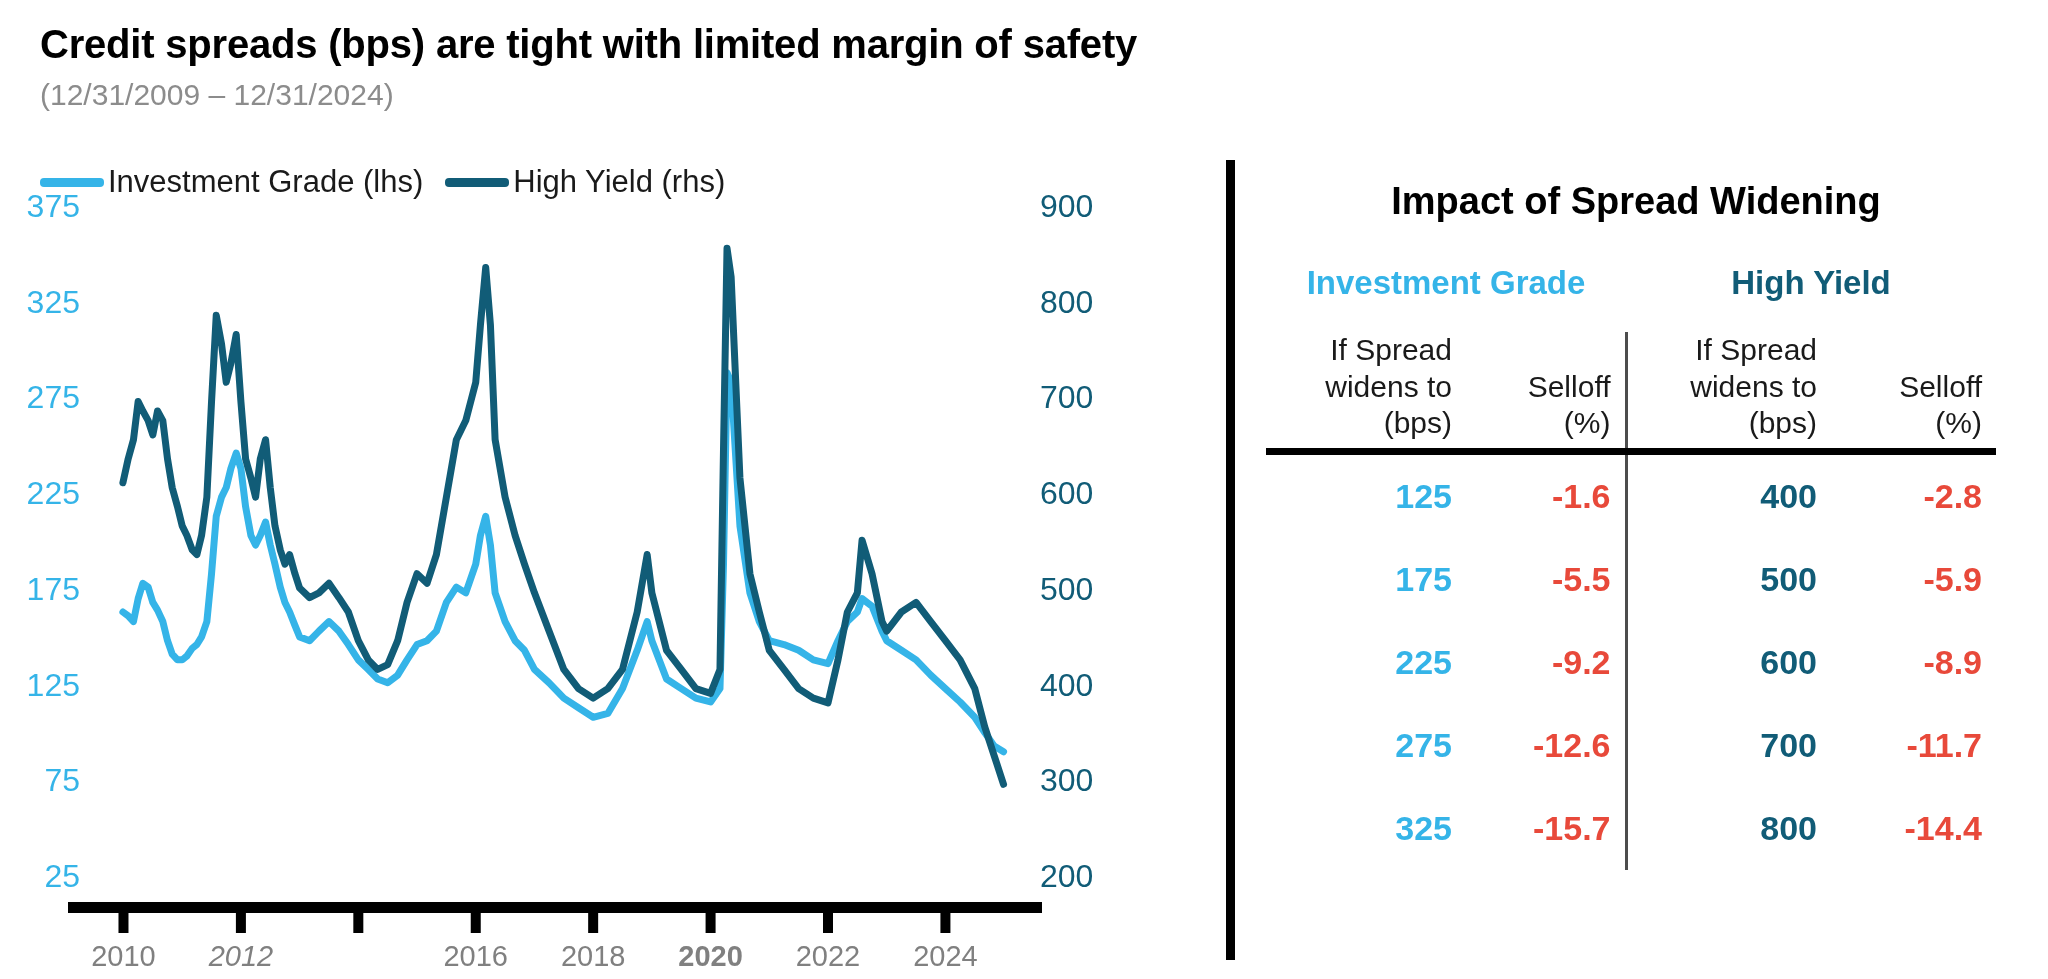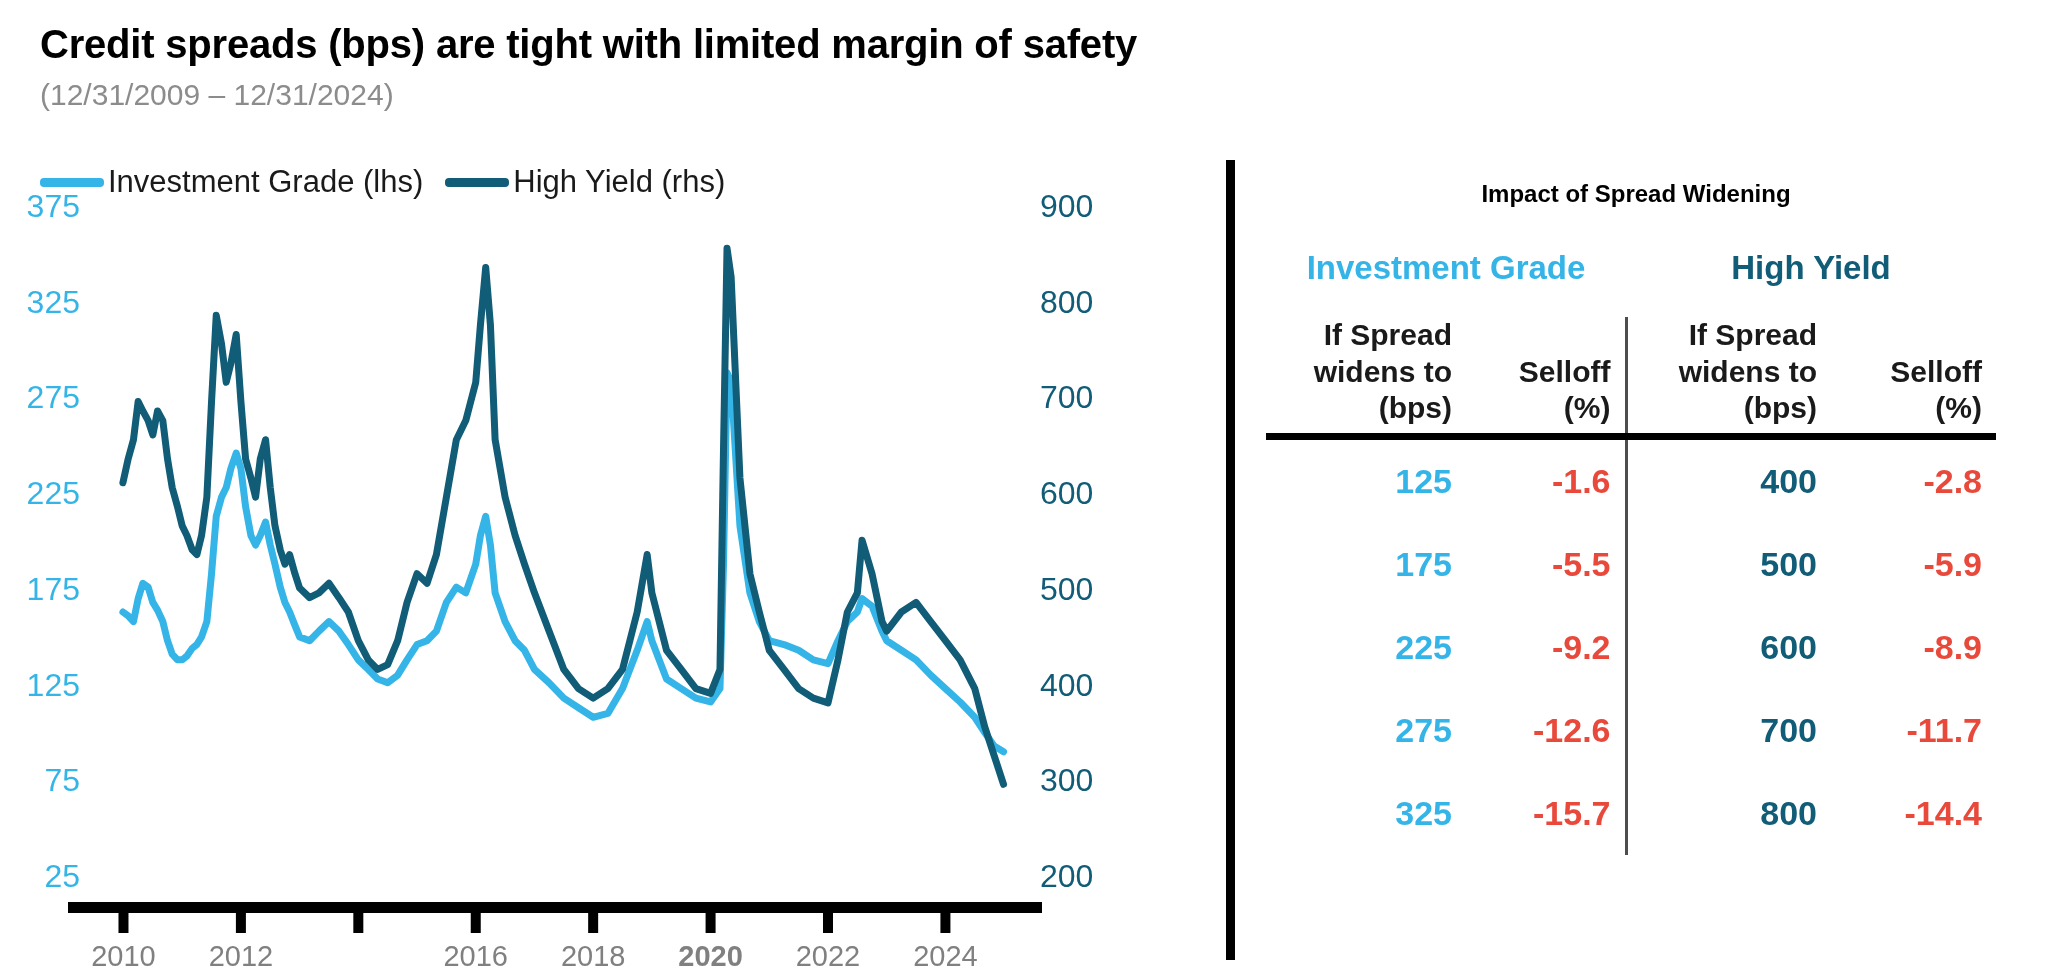--- a/index.html
+++ b/index.html
@@ -45,41 +45,41 @@
   }
 
   
   .v-divider{
     position:absolute;left:1226px;top:160px;width:9px;height:800px;background:#000000;
   }
 
   
   #panel{position:absolute;left:1256px;top:150px;width:760px;}
   .panel-title{
-    text-align:center;font-size:24px;font-weight:bold;color:#000;
+    text-align:center;font-size:38px;font-weight:bold;color:#000;
     font-family:"Liberation Sans Narrow","Liberation Sans",sans-serif;
     margin-top:30px;
   }
   table.impact{
     width:730px;margin:40px 0 0 10px;border-collapse:collapse;table-layout:fixed;
   }
   table.impact col.c1{width:200px;}
   table.impact col.c2{width:160px;}
   table.impact col.c3{width:205px;}
   table.impact col.c4{width:165px;}
 
   .grp-head{
     text-align:center;font-size:33px;font-weight:bold;padding-bottom:30px;
     font-family:"Liberation Sans Narrow","Liberation Sans",sans-serif;
   }
   .grp-ig{color:#35B4E8;}
   .grp-hy{color:#115C77;}
 
   .sub-head{
-    text-align:right;font-size:30px;color:#1a1a1a;font-weight:700;
+    text-align:right;font-size:30px;color:#1a1a1a;font-weight:400;
     padding:0 14px 6px 0;vertical-align:bottom;line-height:1.22;
   }
   .cell{
     text-align:right;font-size:34px;font-weight:bold;padding:22px 14px 22px 0;
     font-family:"Liberation Sans Narrow","Liberation Sans",sans-serif;
   }
   .v-ig{color:#35B4E8;}
   .v-hy{color:#115C77;}
   .v-sell{color:#E8493A;}
 
@@ -130,21 +130,21 @@
         <div class="axis-tick tick-left" style="left: -10px; top: 658px;">25</div>
         <div class="axis-tick tick-right" style="left: 1040px; top: -12px;">900</div>
         <div class="axis-tick tick-right" style="left: 1040px; top: 83.7143px;">800</div>
         <div class="axis-tick tick-right" style="left: 1040px; top: 179.429px;">700</div>
         <div class="axis-tick tick-right" style="left: 1040px; top: 275.143px;">600</div>
         <div class="axis-tick tick-right" style="left: 1040px; top: 370.857px;">500</div>
         <div class="axis-tick tick-right" style="left: 1040px; top: 466.571px;">400</div>
         <div class="axis-tick tick-right" style="left: 1040px; top: 562.286px;">300</div>
         <div class="axis-tick tick-right" style="left: 1040px; top: 658px;">200</div>
         <div class="axis-tick tick-x" style="left: 63.4839px; top: 740px;">2010</div>
-        <div class="axis-tick tick-x" style="left: 180.903px; top: 740px;">2012</div>
+        <div class="axis-tick tick-x" style="left: 180.903px; top: 740px; font-style: italic;">2012</div>
         <div class="axis-tick tick-x" style="left: 298.323px; top: 776px;">2014</div>
         <div class="axis-tick tick-x" style="left: 415.742px; top: 740px;">2016</div>
         <div class="axis-tick tick-x" style="left: 533.161px; top: 740px;">2018</div>
         <div class="axis-tick tick-x" style="left: 650.581px; top: 740px; font-weight: bold;">2020</div>
         <div class="axis-tick tick-x" style="left: 768px; top: 740px;">2022</div>
         <div class="axis-tick tick-x" style="left: 885.419px; top: 740px;">2024</div>
       </div>
   </div>
 
   <div class="v-divider"></div>

